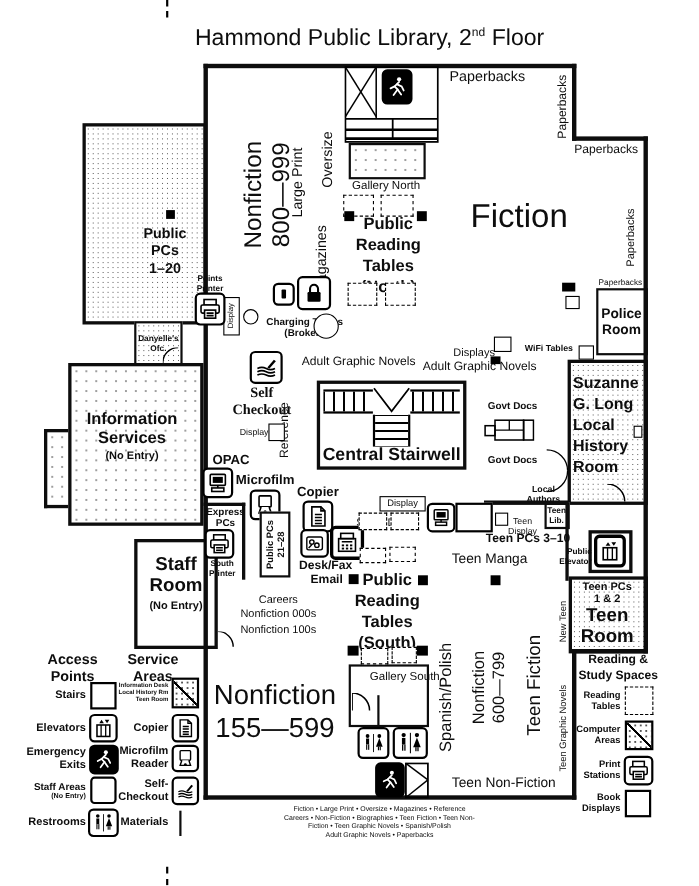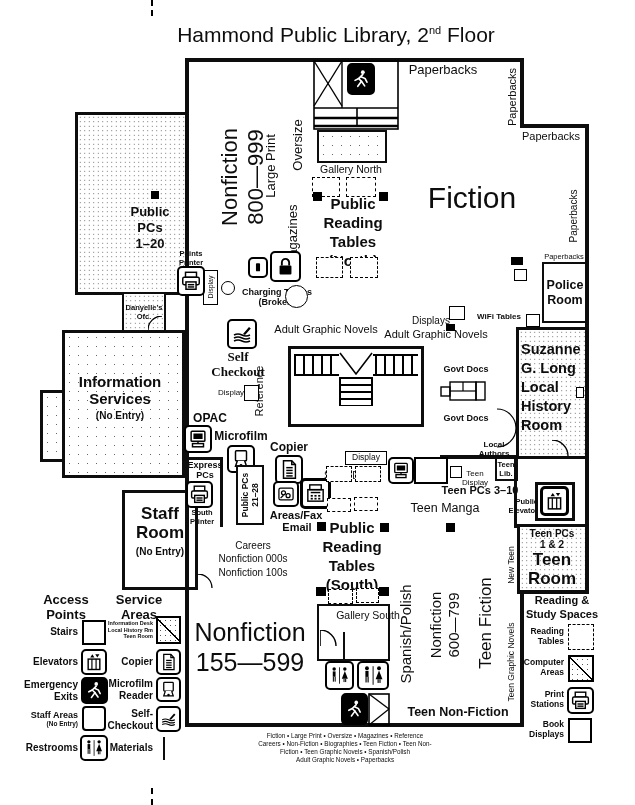--- a/index.html
+++ b/index.html
@@ -91,20 +91,21 @@
         <path d="M12.5 14.5 L16 19.5"></path>
     </svg>
   </div>
 
   <div class="room" style="left:288px;top:346px;width:136px;height:81px;"></div>
   <div class="ladder" style="left:294px;top:354px;width:124px;height:22px;"></div>
   <svg class="abs" style="left:339px;top:352px;background:#fff;" width="34" height="25" viewBox="0 0 34 25">
     <path d="M1 1 L17 22 L33 1" fill="#fff" stroke="#000" stroke-width="1.6"></path>
   </svg>
   <div class="stairrun" style="left:339px;top:377px;width:34px;height:29px;"></div>
+  <div class="clabel b" style="left:356px;top:414px;font-size:16px;">Central Stairwell</div>
 
   <div class="clabel" style="left:354px;top:615px;font-size:10.5px;margin-left:14px;">Gallery South</div>
   <svg class="abs" style="left:320px;top:630px;" width="17" height="17" viewBox="0 0 17 17">
     <path d="M0 0 A16 16 0 0 1 16 16" fill="none" stroke="#000" stroke-width="1.4"></path>
       <line x1="0" y1="0" x2="0" y2="16" stroke="#000" stroke-width="1.6"></line>
   </svg>
   <div class="wall" style="left:343px;top:632px;width:2px;height:28px;"></div>
   <div class="iconbox" style="left:325px;top:661px;width:29px;height:29px;">
     <svg viewBox="0 0 28 24" fill="#000" stroke="none">
       <circle cx="7.5" cy="4.2" r="2.1"></circle>
@@ -222,21 +223,21 @@
       <div>155—599</div>
   </div>
   <div class="vlabel" style="left:406px;top:634px;font-size:15px;">Spanish/Polish</div>
   <div class="vlabel" style="left:445px;top:625px;font-size:15px;line-height:18px;">
     <div>Nonfiction</div>
       <div>600—799</div>
   </div>
   <div class="vlabel" style="left:486px;top:623px;font-size:17px;">Teen Fiction</div>
   <div class="vlabel" style="left:512px;top:662px;font-size:8.5px;">Teen Graphic Novels</div>
   <div class="vlabel" style="left:512px;top:565px;font-size:8.5px;">New Teen</div>
-  <div class="clabel" style="left:458px;top:712px;font-size:12.5px;font-weight:bold;">Teen Non-Fiction</div>
+  <div class="clabel" style="left:458px;top:712px;font-size:12.5px;">Teen Non-Fiction</div>
   <div class="clabel" style="left:445px;top:508px;font-size:12.5px;">Teen Manga</div>
   <div class="clabel" style="left:326px;top:329px;font-size:11px;">Adult Graphic Novels</div>
   <div class="clabel" style="left:436px;top:334px;font-size:11px;">Adult Graphic Novels</div>
   <div class="clabel" style="left:253px;top:546px;font-size:10px;">Careers</div>
   <div class="clabel" style="left:253px;top:559px;font-size:10px;">Nonfiction 000s</div>
   <div class="clabel" style="left:253px;top:573px;font-size:10px;">Nonfiction 100s</div>
   <div class="clabel b" style="left:466px;top:369px;font-size:9px;">Govt Docs</div>
   <div class="clabel b" style="left:466px;top:418px;font-size:9px;">Govt Docs</div>
   <div class="clabel b" style="left:494px;top:449px;font-size:8px;line-height:9px;">
     <div>Local</div>
@@ -370,21 +371,21 @@
         <rect x="4" y="8" width="16" height="12"></rect>
         <line x1="7" y1="11" x2="17" y2="11"></line>
       <rect x="7" y="13.5" width="2.2" height="1.8" fill="#000" stroke="none"></rect>
         <rect x="10.9" y="13.5" width="2.2" height="1.8" fill="#000" stroke="none"></rect>
         <rect x="14.8" y="13.5" width="2.2" height="1.8" fill="#000" stroke="none"></rect>
       <rect x="7" y="16.5" width="2.2" height="1.8" fill="#000" stroke="none"></rect>
         <rect x="10.9" y="16.5" width="2.2" height="1.8" fill="#000" stroke="none"></rect>
         <rect x="14.8" y="16.5" width="2.2" height="1.8" fill="#000" stroke="none"></rect>
     </svg>
   </div>
-  <div class="clabel b" style="left:296px;top:515px;font-size:11px;">Areas/Fax</div>
+  <div class="clabel b" style="left:296px;top:515px;font-size:11px;">Desk/Fax</div>
   <div class="clabel b" style="left:297px;top:527px;font-size:11px;">Email</div>
 
   <div class="clabel b" style="left:205px;top:470px;font-size:9px;line-height:10px;">
     <div>Express</div>
       <div>PCs</div>
   </div>
   <div class="iconbox" style="left:186px;top:481px;width:27px;height:27px;">
     <svg viewBox="0 0 24 24" fill="#fff" stroke="#000" stroke-width="1.6">
       <rect x="6" y="2.5" width="12" height="5.5"></rect>
         <rect x="3" y="8" width="18" height="8" rx="1.5"></rect>

